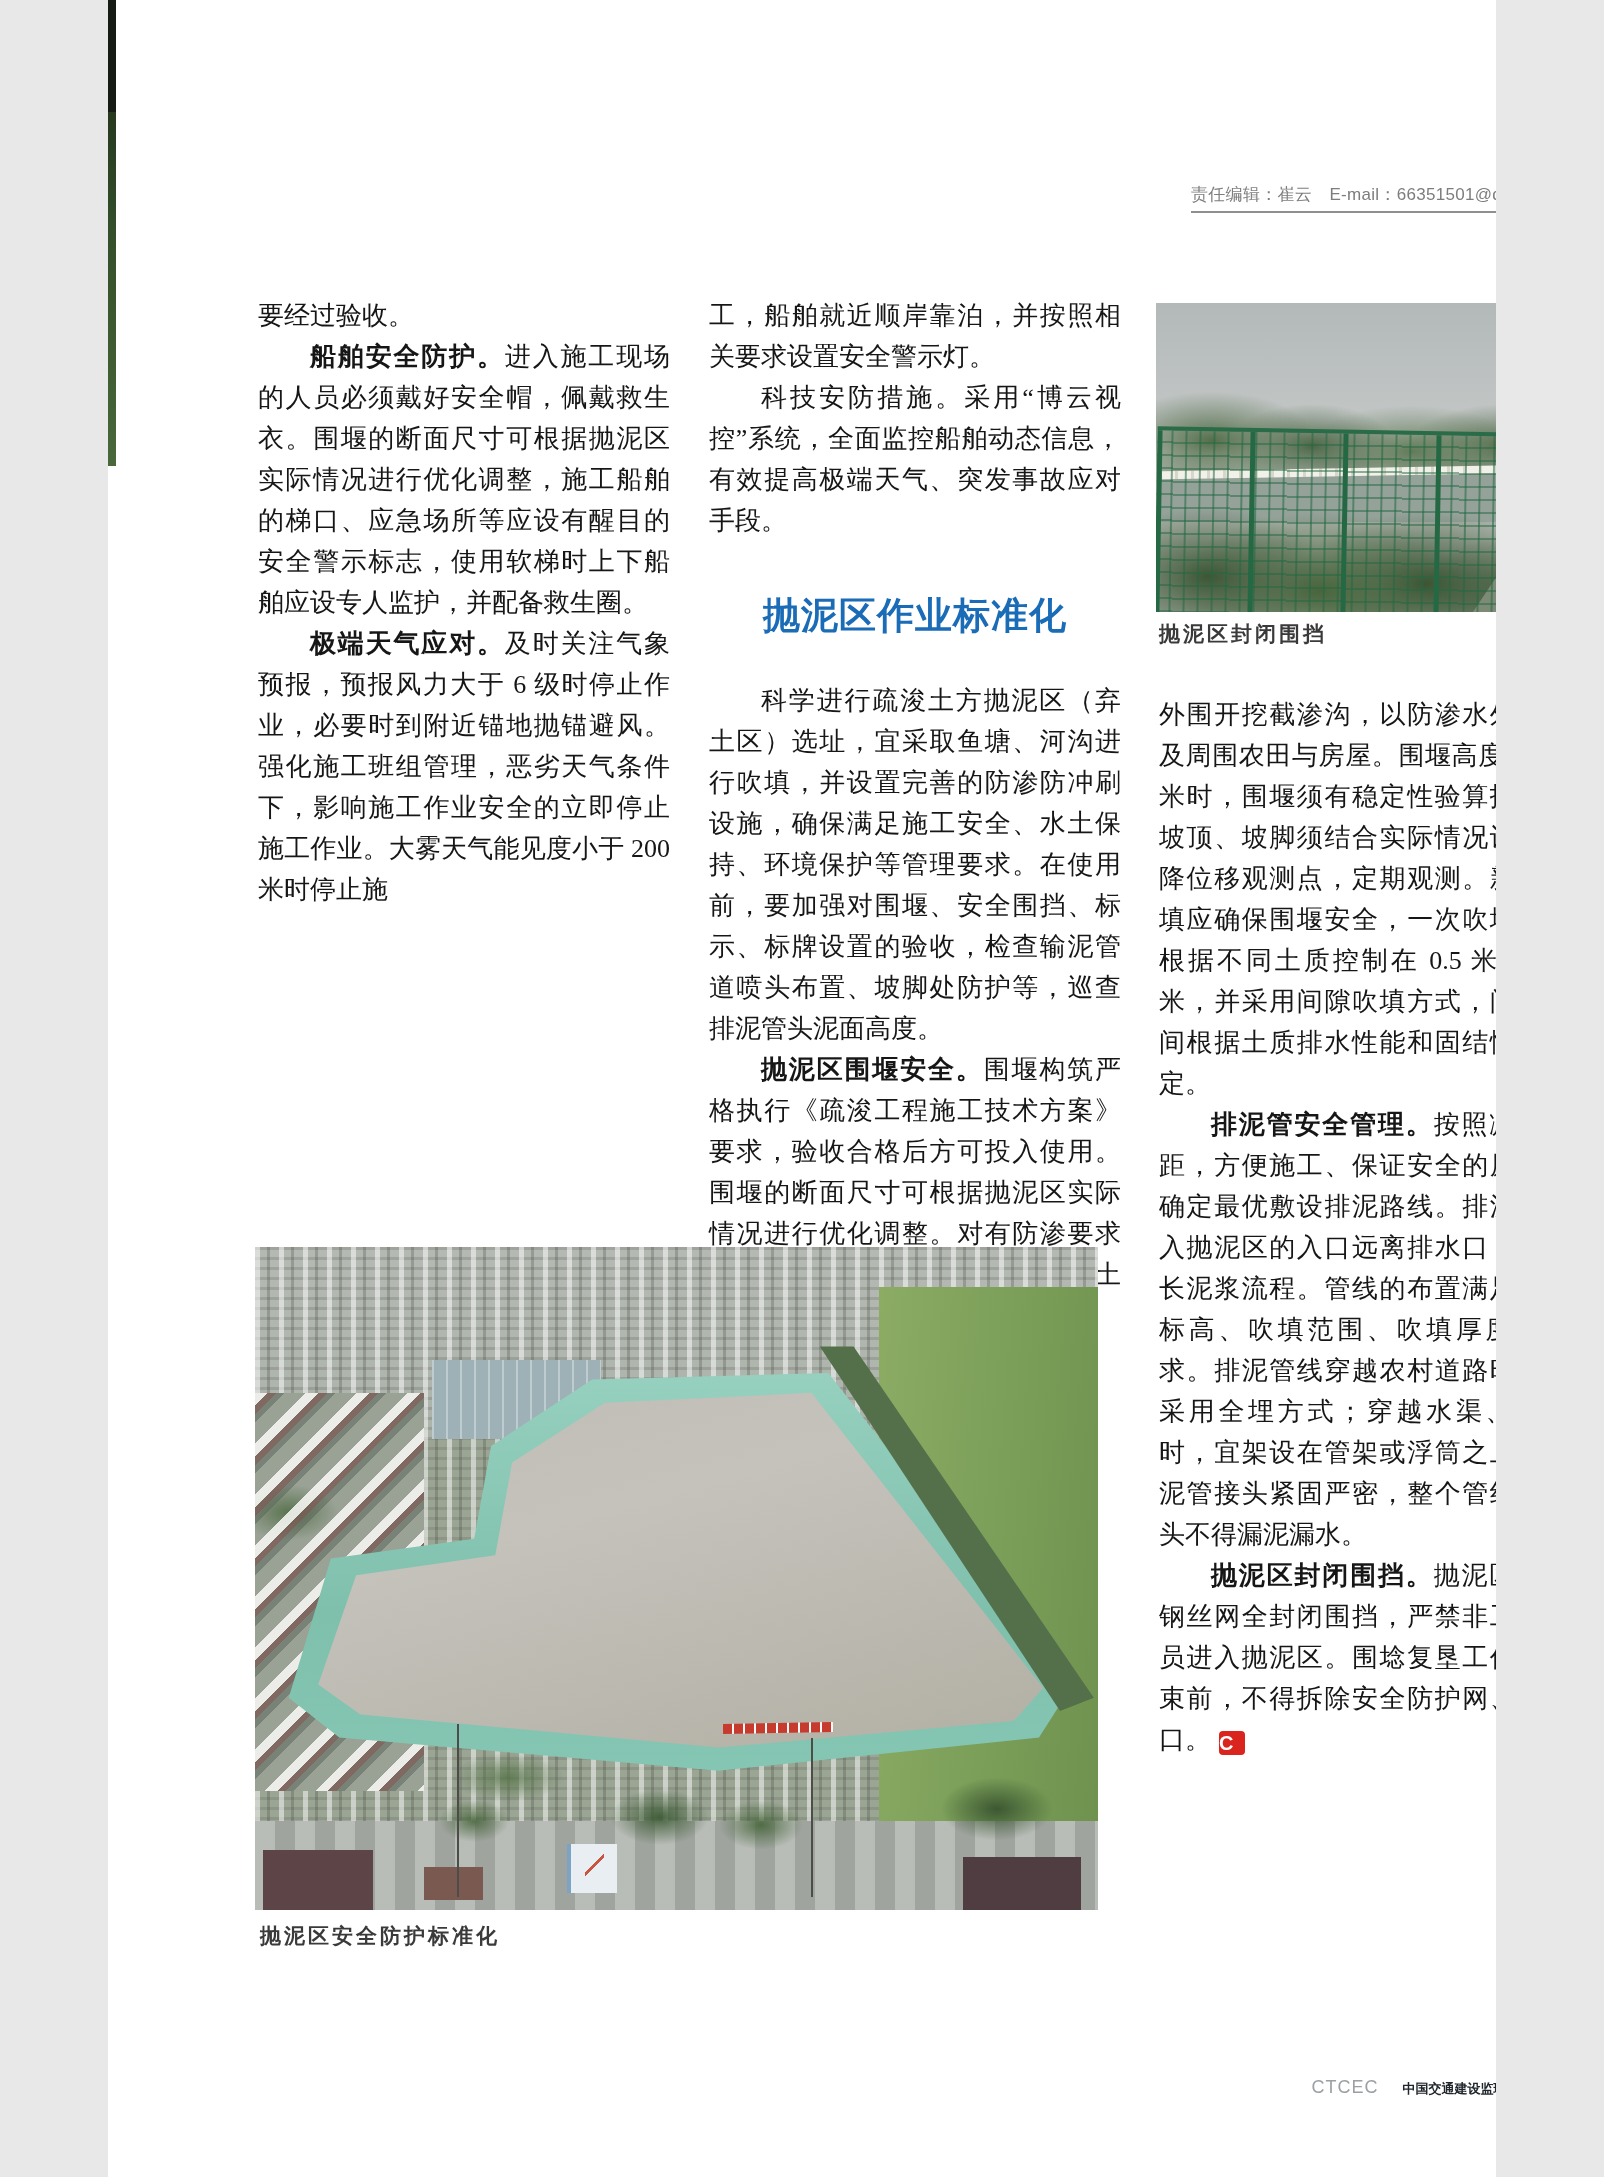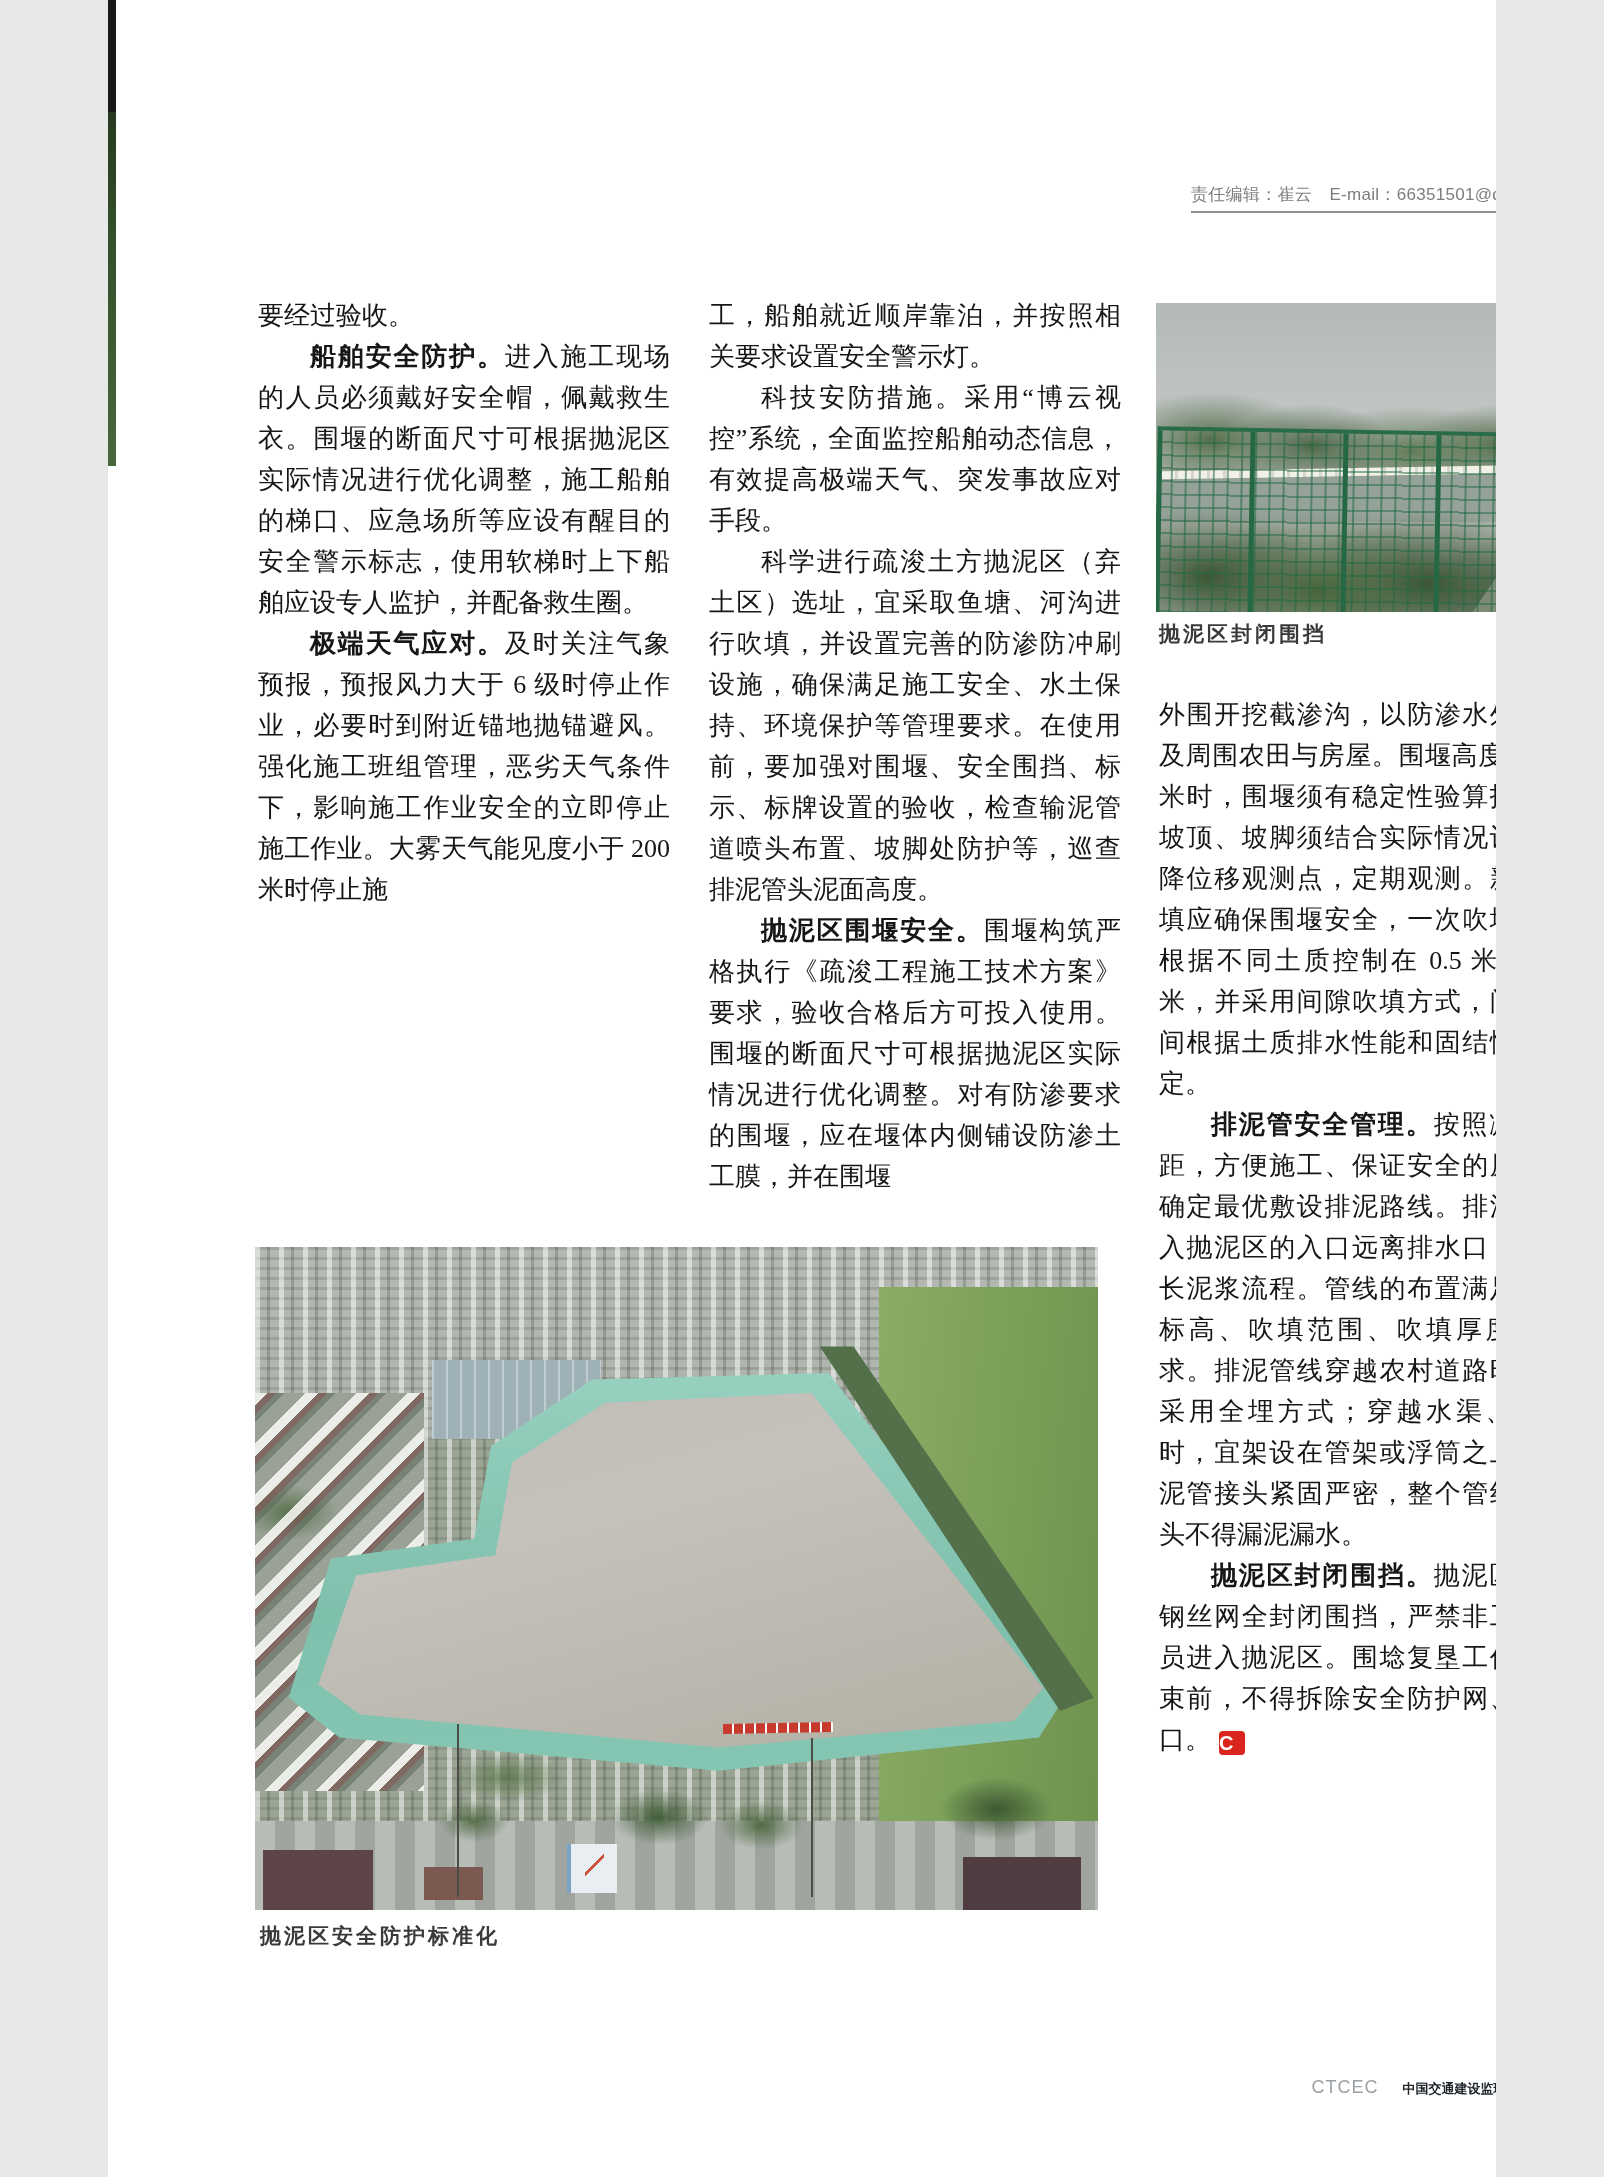--- a/index.html
+++ b/index.html
@@ -142,20 +142,21 @@
 
   <div class="col col-1">
     <p class="cont"><span>要经过验收。</span></p>
     <p><b>船舶安全防护。</b><span>进入施工现场的人员必须戴好安全帽，佩戴救生衣。围堰的断面尺寸可根据抛泥区实际情况进行优化调整，施工船舶的梯口、应急场所等应设有醒目的安全警示标志，使用软梯时上下船舶应设专人监护，并配备救生圈。</span></p>
     <p><b>极端天气应对。</b><span>及时关注气象预报，预报风力大于 6 级时停止作业，必要时到附近锚地抛锚避风。强化施工班组管理，恶劣天气条件下，影响施工作业安全的立即停止施工作业。大雾天气能见度小于 200 米时停止施</span></p>
   </div>
 
   <div class="col col-2">
     <p class="cont"><span>工，船舶就近顺岸靠泊，并按照相关要求设置安全警示灯。</span></p>
     <p><span>科技安防措施。采用“博云视控”系统，全面监控船舶动态信息，有效提高极端天气、突发事故应对手段。</span></p>
+    <h2 class="section">抛泥区作业标准化</h2>
     <p><span>科学进行疏浚土方抛泥区（弃土区）选址，宜采取鱼塘、河沟进行吹填，并设置完善的防渗防冲刷设施，确保满足施工安全、水土保持、环境保护等管理要求。在使用前，要加强对围堰、安全围挡、标示、标牌设置的验收，检查输泥管道喷头布置、坡脚处防护等，巡查排泥管头泥面高度。</span></p>
     <p><b>抛泥区围堰安全。</b><span>围堰构筑严格执行《疏浚工程施工技术方案》要求，验收合格后方可投入使用。围堰的断面尺寸可根据抛泥区实际情况进行优化调整。对有防渗要求的围堰，应在堰体内侧铺设防渗土工膜，并在围堰</span></p>
   </div>
 
   <div class="photo-fence">
     <div class="pa-trees"></div>
     <div class="pa-water"></div>
     <div class="pa-sandbags"></div>
     <div class="pa-bushes"></div>
     <div class="pa-road"></div>

